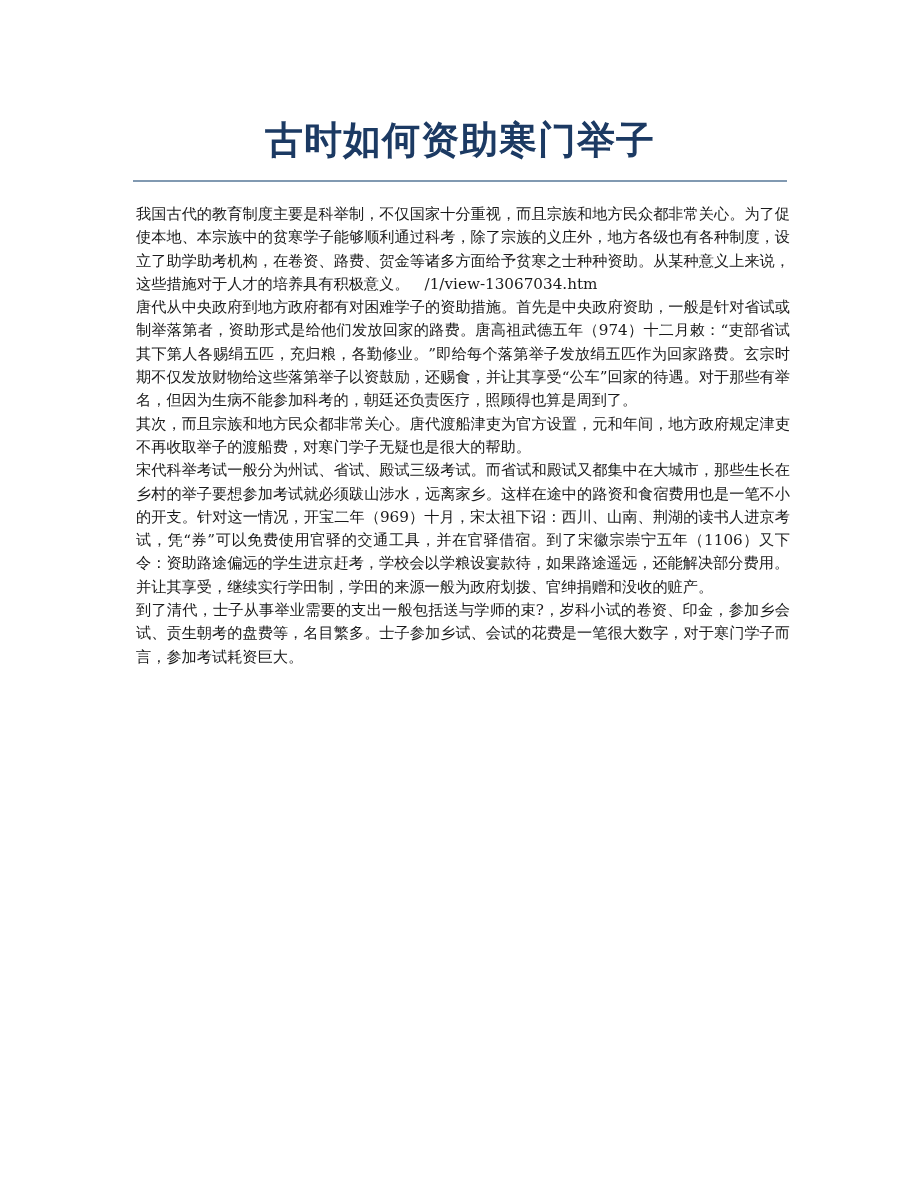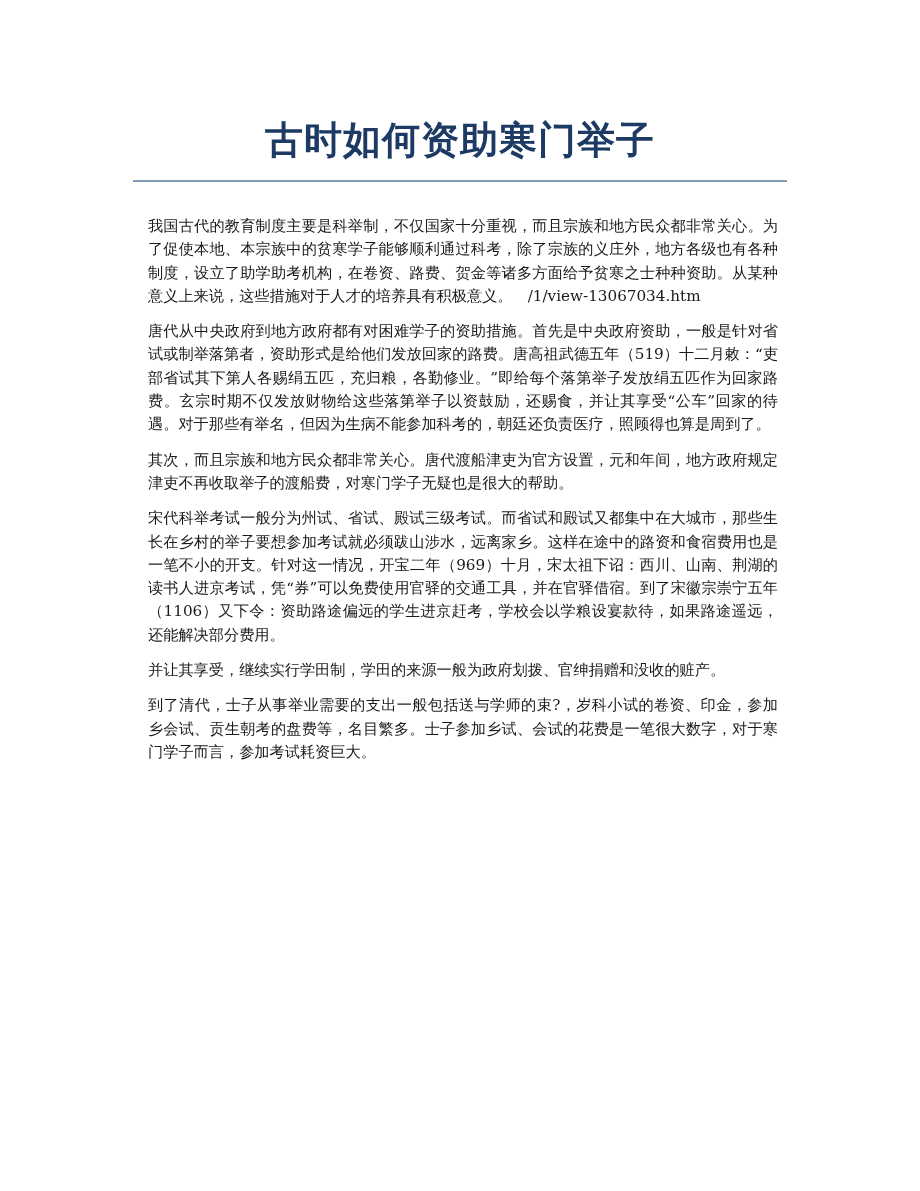--- a/index.html
+++ b/index.html
@@ -12,29 +12,29 @@
     }
     .rule {
       position: absolute; left: 133px; top: 180px; width: 654px; height: 0;
       border-top: 2px solid #8199b1;
     }
     .body {
       position: absolute; left: 136px; top: 203px; width: 654px;
       font-family: "DejaVu Serif", serif; font-size: 15.2px; line-height: 23.3px;
       color: #1a1a1a; text-align: justify;
     }
-    .para { margin: 12px; padding: 0; text-indent: 0; word-break: break-all; }
+    .para { margin: 0; padding: 0; text-indent: 0; word-break: break-all; }
   </style>
 </head>
 <body>
 
 <div class="page">
   <h1 class="title">古时如何资助寒门举子</h1>
   <div class="rule"></div>
   <div class="body">
     <p class="para">我国古代的教育制度主要是科举制，不仅国家十分重视，而且宗族和地方民众都非常关心。为了促使本地、本宗族中的贫寒学子能够顺利通过科考，除了宗族的义庄外，地方各级也有各种制度，设立了助学助考机构，在卷资、路费、贺金等诸多方面给予贫寒之士种种资助。从某种意义上来说，这些措施对于人才的培养具有积极意义。　/1/view-13067034.htm</p>
-    <p class="para">唐代从中央政府到地方政府都有对困难学子的资助措施。首先是中央政府资助，一般是针对省试或制举落第者，资助形式是给他们发放回家的路费。唐高祖武德五年（519）十二月敕：“吏部省试其下第人各赐绢五匹，充归粮，各勤修业。”即给每个落第举子发放绢五匹作为回家路费。玄宗时期不仅发放财物给这些落第举子以资鼓励，还赐食，并让其享受“公车”回家的待遇。对于那些有举名，但因为生病不能参加科考的，朝廷还负责医疗，照顾得也算是周到了。</p>
+    <p class="para">唐代从中央政府到地方政府都有对困难学子的资助措施。首先是中央政府资助，一般是针对省试或制举落第者，资助形式是给他们发放回家的路费。唐高祖武德五年（974）十二月敕：“吏部省试其下第人各赐绢五匹，充归粮，各勤修业。”即给每个落第举子发放绢五匹作为回家路费。玄宗时期不仅发放财物给这些落第举子以资鼓励，还赐食，并让其享受“公车”回家的待遇。对于那些有举名，但因为生病不能参加科考的，朝廷还负责医疗，照顾得也算是周到了。</p>
     <p class="para">其次，而且宗族和地方民众都非常关心。唐代渡船津吏为官方设置，元和年间，地方政府规定津吏不再收取举子的渡船费，对寒门学子无疑也是很大的帮助。</p>
     <p class="para">宋代科举考试一般分为州试、省试、殿试三级考试。而省试和殿试又都集中在大城市，那些生长在乡村的举子要想参加考试就必须跋山涉水，远离家乡。这样在途中的路资和食宿费用也是一笔不小的开支。针对这一情况，开宝二年（969）十月，宋太祖下诏：西川、山南、荆湖的读书人进京考试，凭“券”可以免费使用官驿的交通工具，并在官驿借宿。到了宋徽宗崇宁五年（1106）又下令：资助路途偏远的学生进京赶考，学校会以学粮设宴款待，如果路途遥远，还能解决部分费用。</p>
     <p class="para">并让其享受，继续实行学田制，学田的来源一般为政府划拨、官绅捐赠和没收的赃产。</p>
     <p class="para">到了清代，士子从事举业需要的支出一般包括送与学师的束?，岁科小试的卷资、印金，参加乡会试、贡生朝考的盘费等，名目繁多。士子参加乡试、会试的花费是一笔很大数字，对于寒门学子而言，参加考试耗资巨大。</p>
   </div>
 </div>
 
 </body></html>

